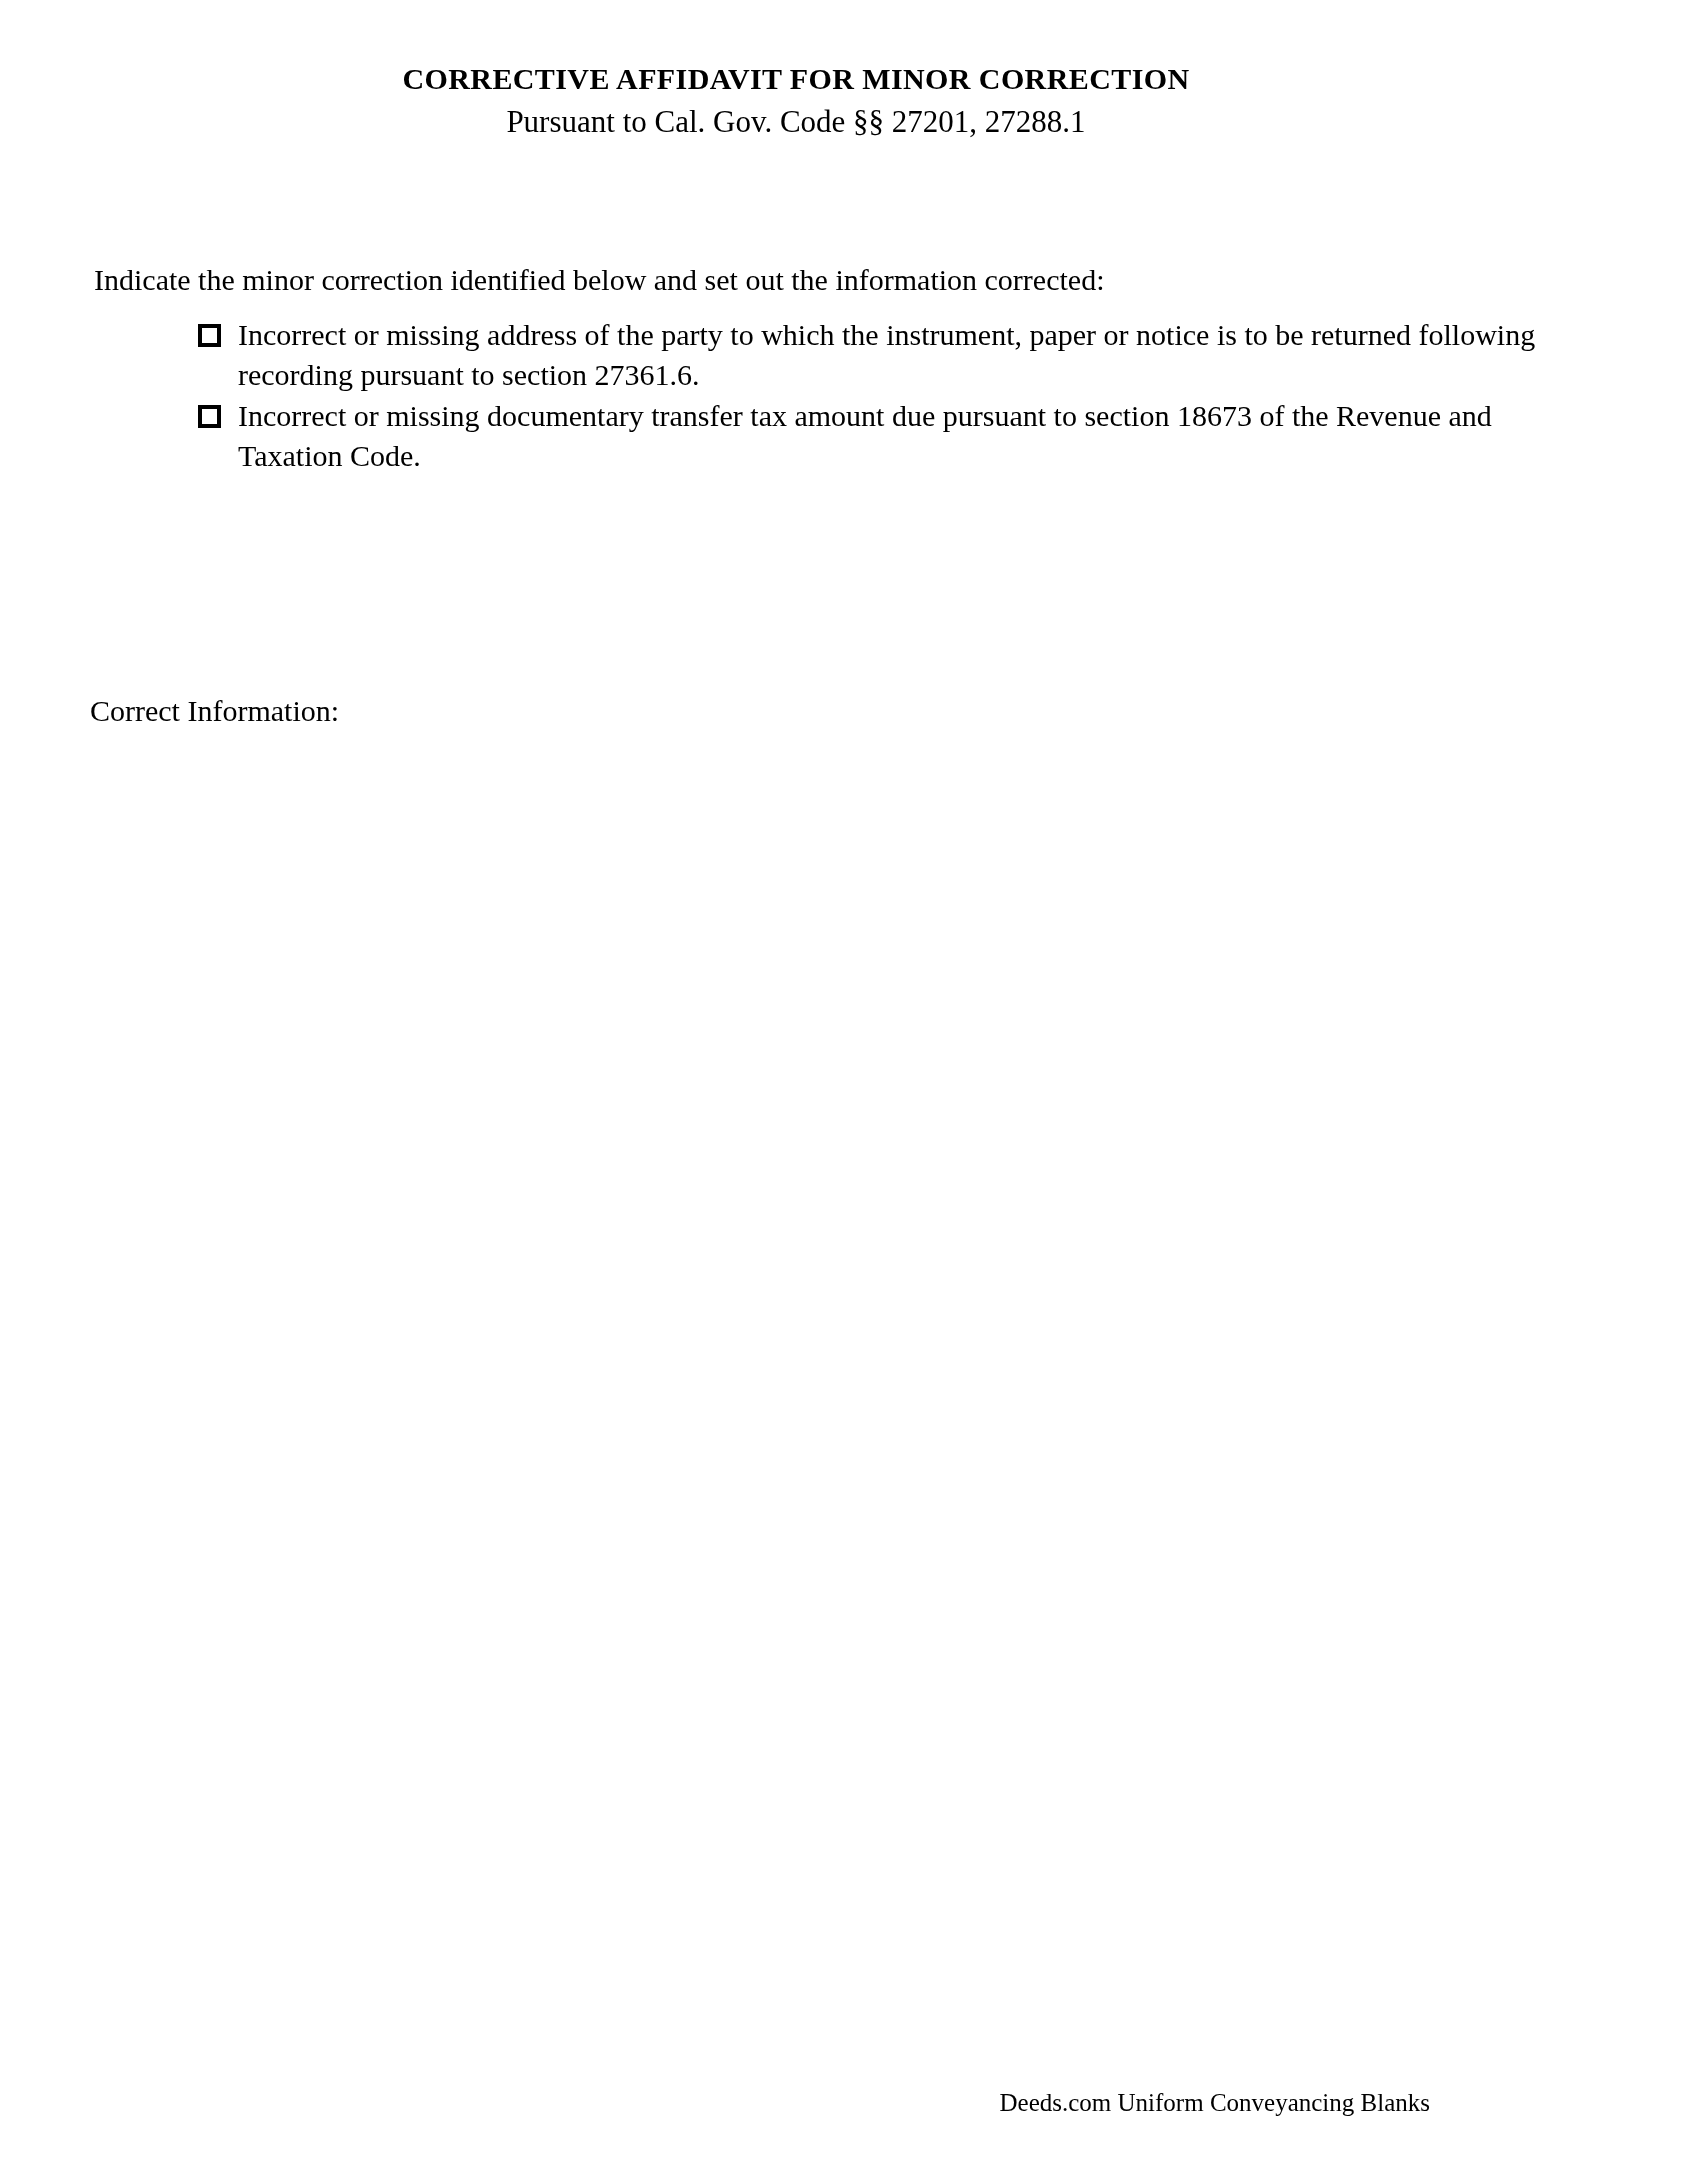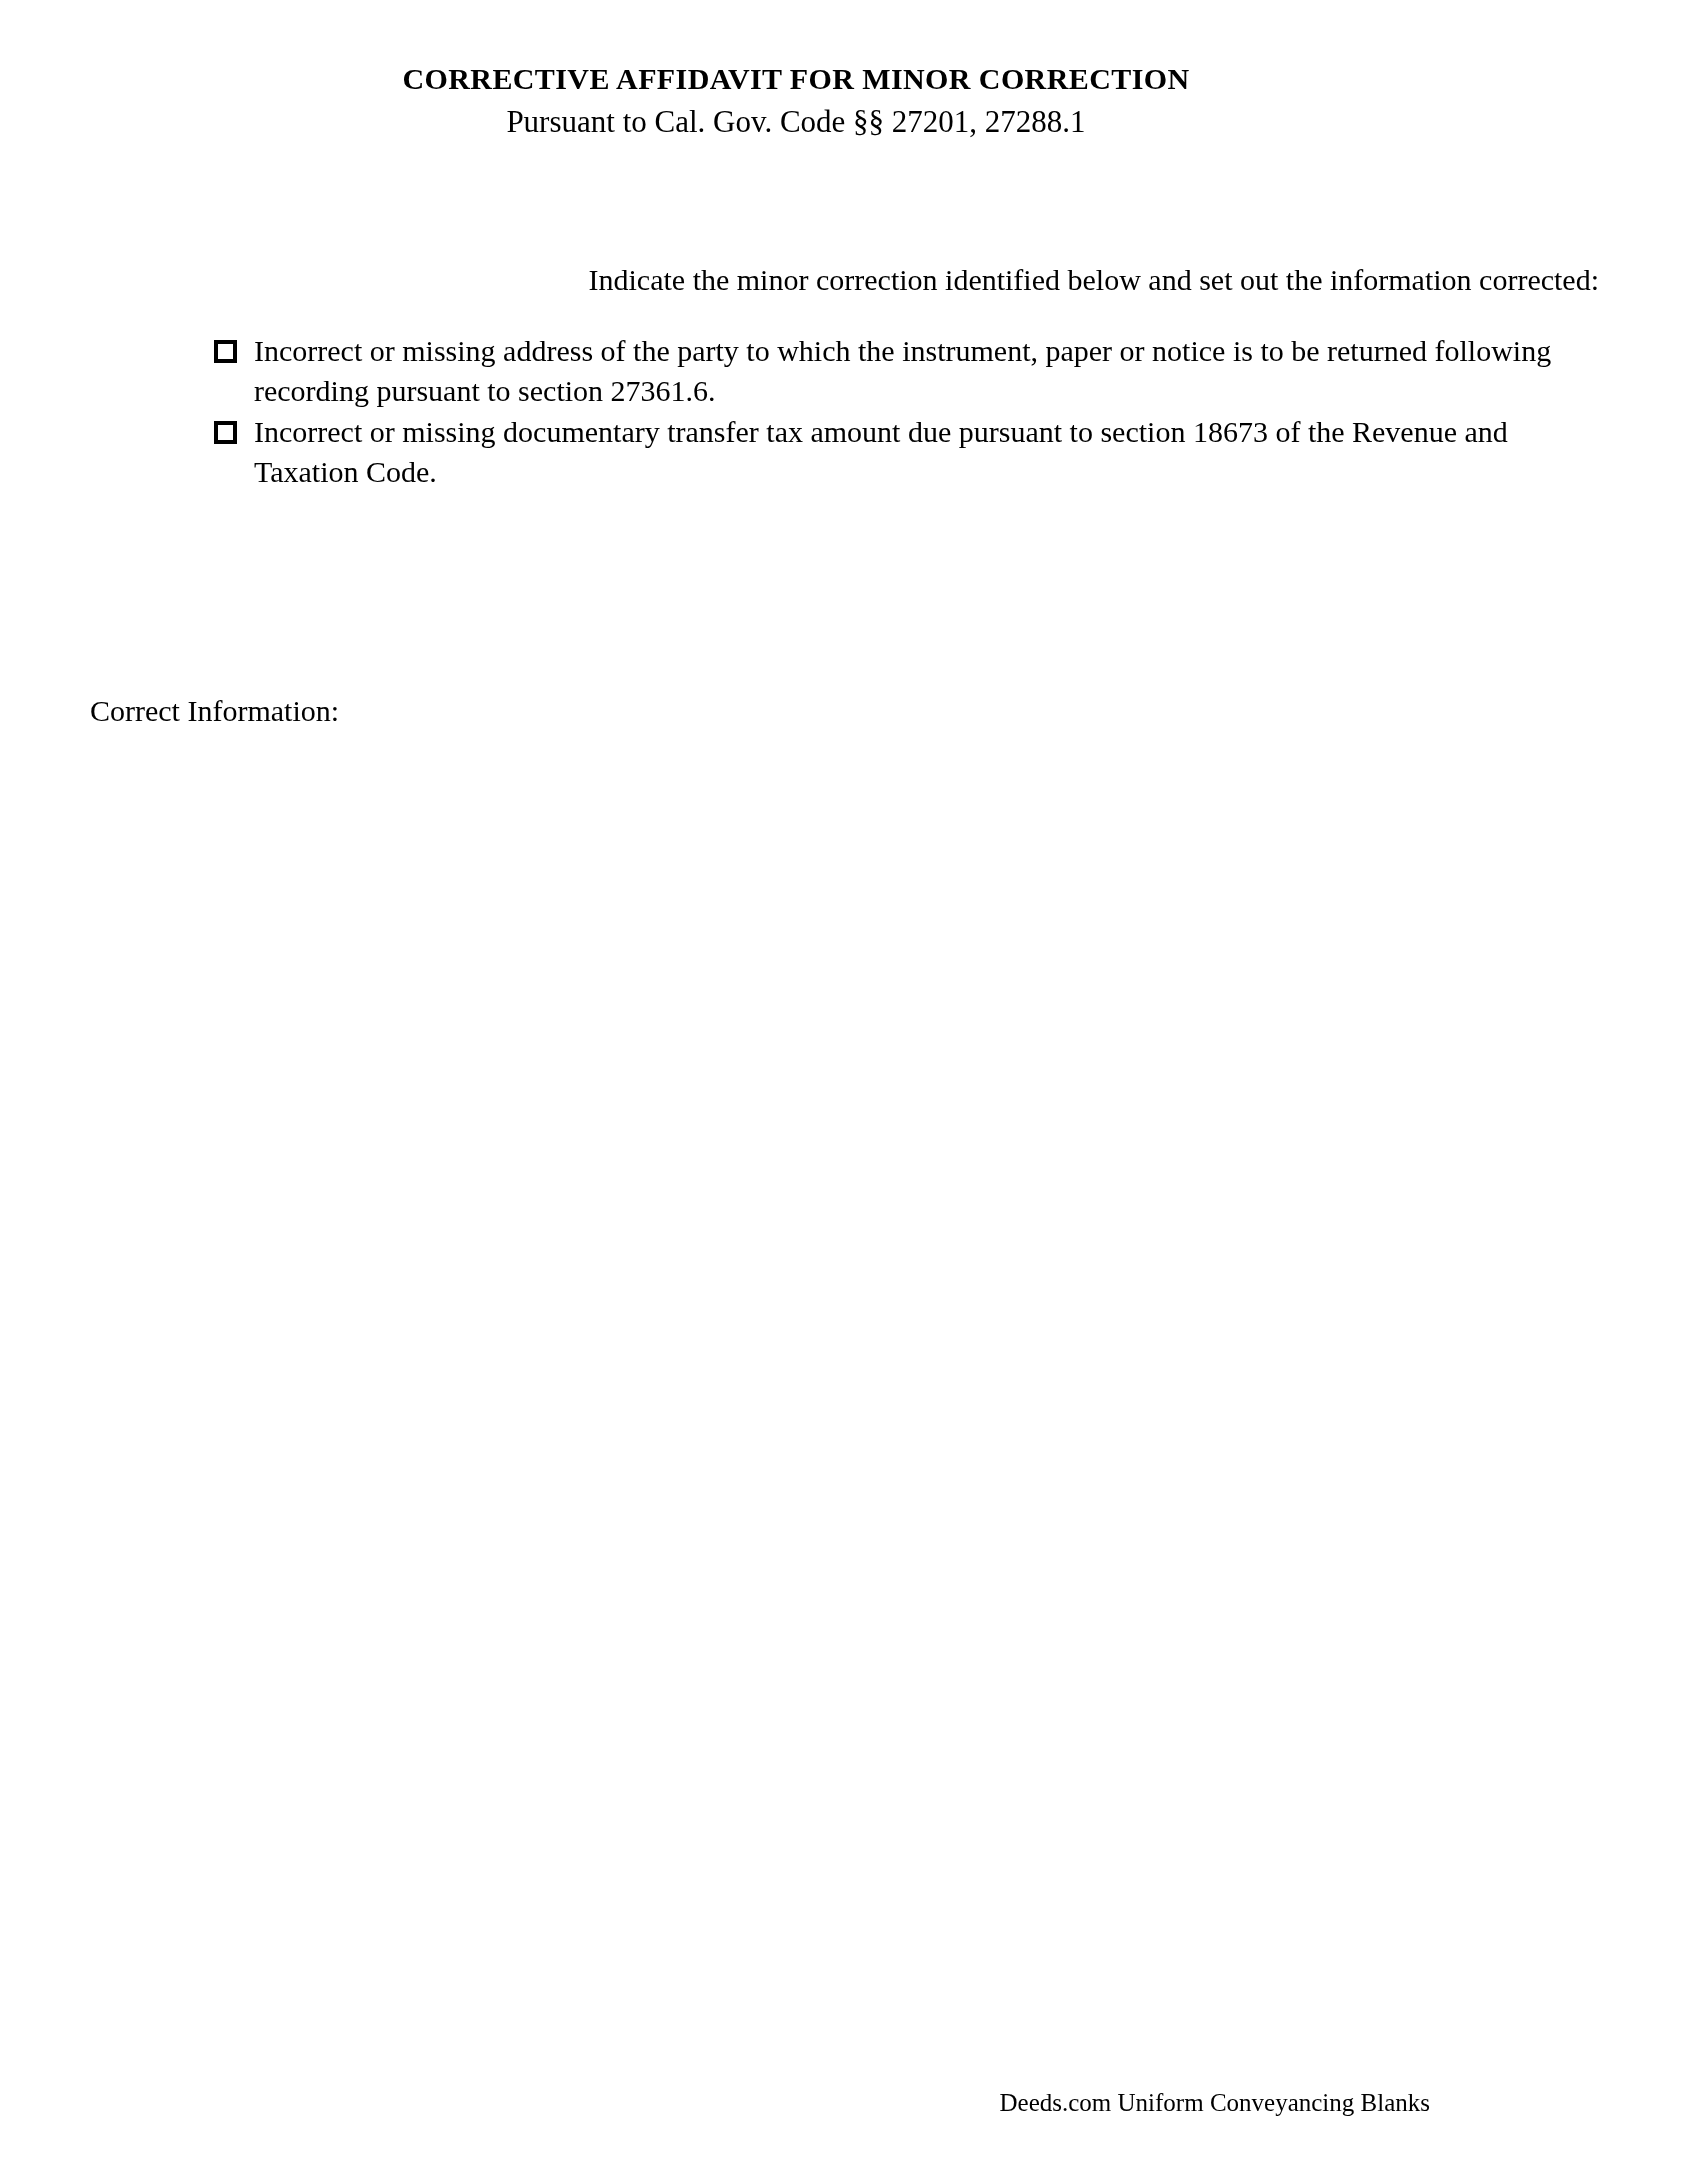--- a/index.html
+++ b/index.html
@@ -47,30 +47,29 @@
   }
 
   
   .intro {
     position: absolute;
     top: 230px;
     left: 94px;
     width: 1505px;
     font-size: 30px;
     line-height: 1.33;
-    text-align: right;
   }
 
   .checklist {
     position: absolute;
     top: 315px;
     left: 94px;
     width: 1505px;
     list-style: none;
-    margin: 16px;
+    margin: 0;
     padding: 0;
   }
   .check-item {
     position: relative;
     padding-left: 144px;
     font-size: 30px;
     line-height: 1.335;
     margin-bottom: 1px;
     min-height: 40px;
   }

